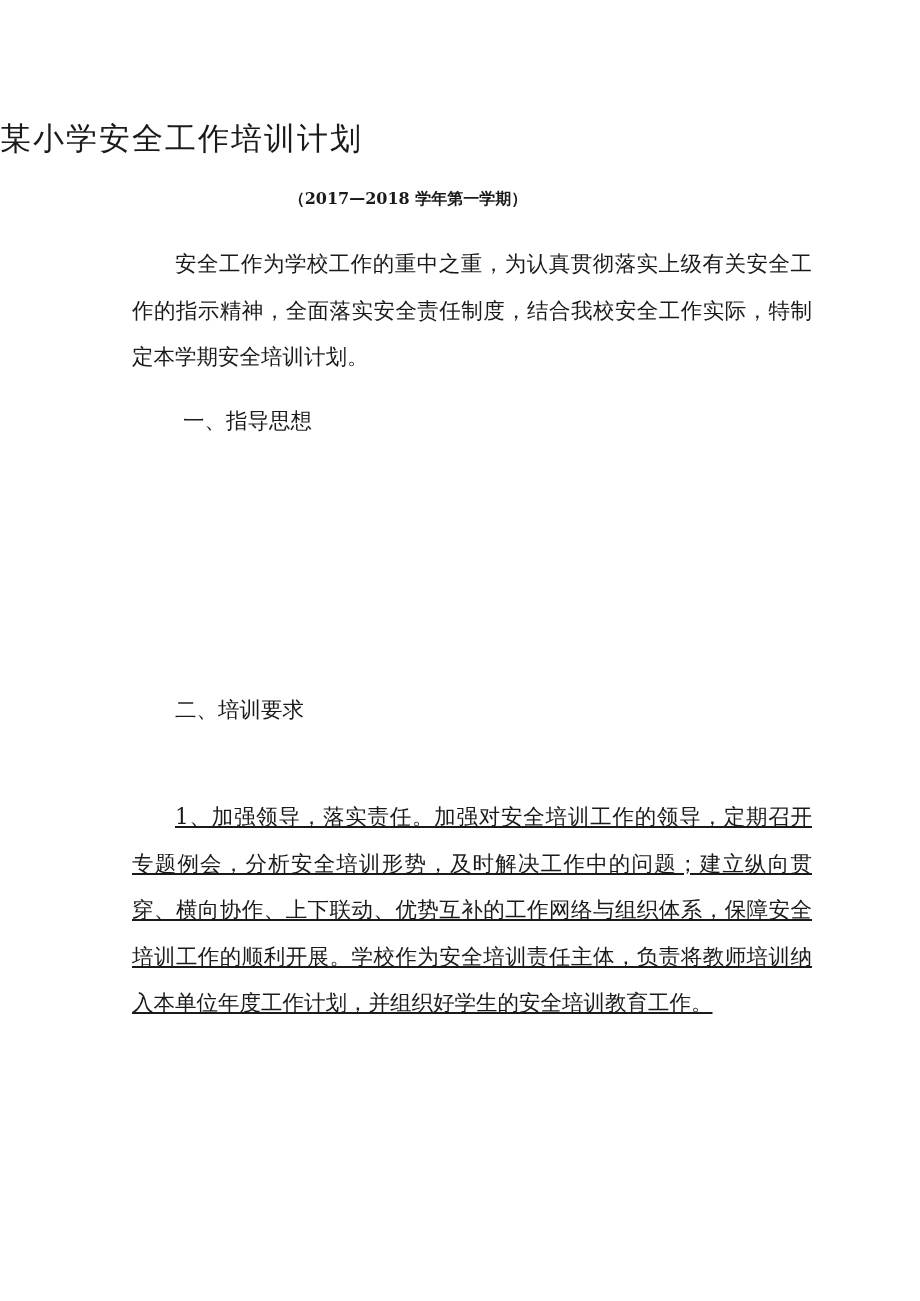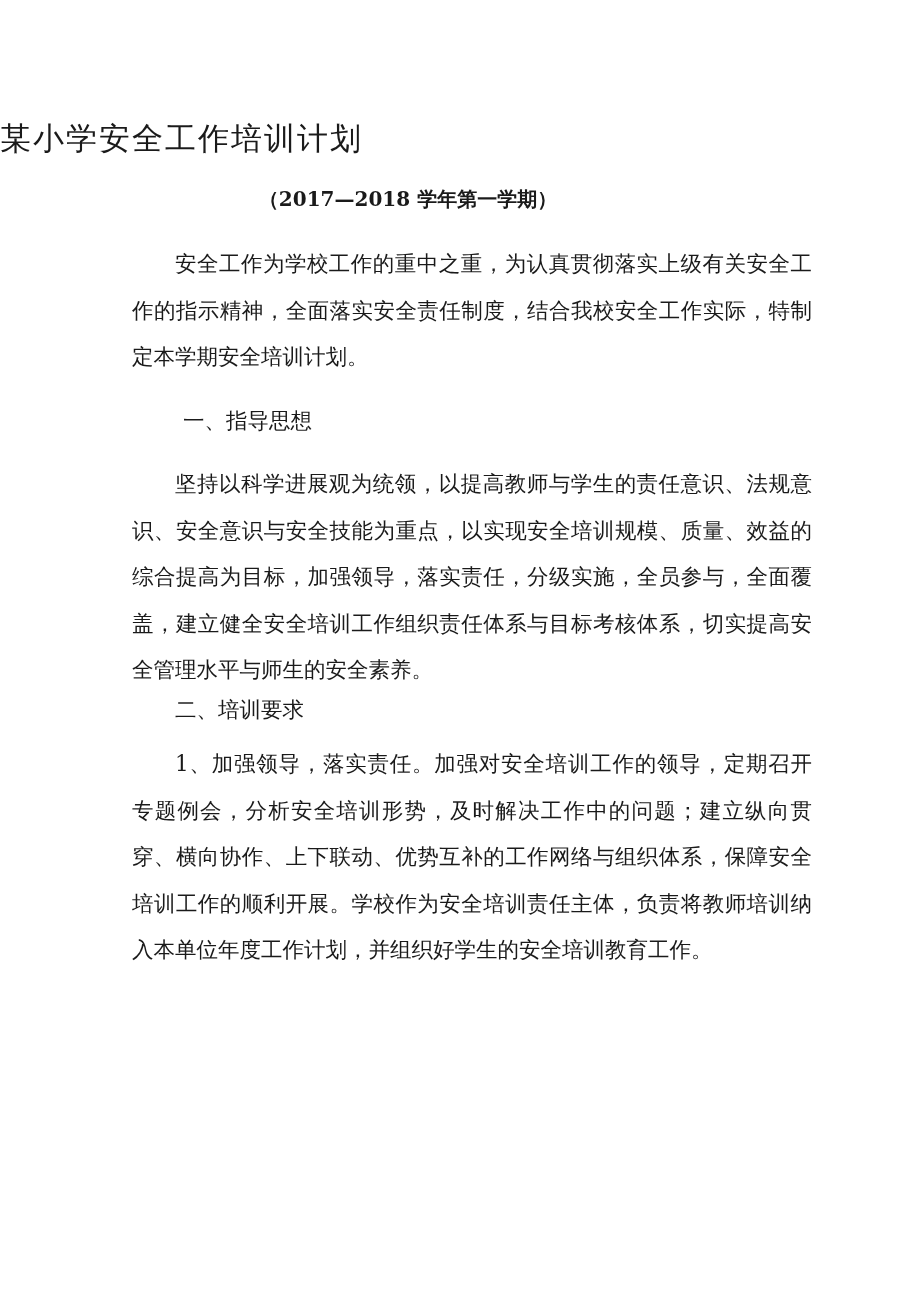--- a/index.html
+++ b/index.html
@@ -2,32 +2,31 @@
 <html><head>
 <meta charset="utf-8">
 <style>
   html, body { margin: 0; padding: 0; background: #ffffff; }
   body { width: 920px; height: 1301px; position: relative; overflow: hidden;
          font-family: "DejaVu Serif", "Liberation Serif", serif; color: #1a1a1a; }
   .page { position: absolute; left: 0; top: 0; width: 920px; height: 1301px; }
   .title { position: absolute; top: 118px; left: 0; width: 920px; 
            font-size: 31px; letter-spacing: 2px; line-height: 40px; }
   .subtitle { position: absolute; top: 184px; left: 0; width: 816px; text-align: center;
-              font-size: 20px; font-weight: bold; line-height: 30px; }
+              font-size: 16px; font-weight: bold; line-height: 30px; }
   .para { position: absolute; left: 132px; width: 680px; font-size: 21.5px;
           line-height: 46.5px; text-align: justify; text-indent: 43px; margin: 0; }
   .heading { position: absolute; left: 175px; font-size: 21.5px; line-height: 30px; margin: 0; }
 </style>
 </head>
 <body>
 
 <div class="page">
   <div class="title">某小学安全工作培训计划</div>
   <div class="subtitle">（2017—2018 学年第一学期）</div>
 
   <p class="para" style="top:241px;font-family:Liberation Serif, serif;">安全工作为学校工作的重中之重，为认真贯彻落实上级有关安全工作的指示精神，全面落实安全责任制度，结合我校安全工作实际，特制定本学期安全培训计划。</p>
 
   <p class="heading" style="top:406px;margin-left:8px;">一、指导思想</p>
-  <p class="para" style="top:461px;">坚持以科学进展观为统领，以提高教师与学生的责任意识、法规意识、安全意识与安全技能为重点，以实现安全培训规模、质量、效益的综合提高为目标，加强领导，落实责任，分级实施，全员参与，全面覆盖，建立健全安全培训工作组织责任体系与目标考核体系，切实提高安全管理水平与师生的安全素养。</p>
 
   <p class="heading" style="top:695px;text-align:right;">二、培训要求</p>
-  <p class="para" style="top:741px;">1、加强领导，落实责任。加强对安全培训工作的领导，定期召开专题例会，分析安全培训形势，及时解决工作中的问题；建立纵向贯穿、横向协作、上下联动、优势互补的工作网络与组织体系，保障安全培训工作的顺利开展。学校作为安全培训责任主体，负责将教师培训纳入本单位年度工作计划，并组织好学生的安全培训教育工作。</p>
+  <p class="para" style="top:794px;text-decoration:underline;">1、加强领导，落实责任。加强对安全培训工作的领导，定期召开专题例会，分析安全培训形势，及时解决工作中的问题；建立纵向贯穿、横向协作、上下联动、优势互补的工作网络与组织体系，保障安全培训工作的顺利开展。学校作为安全培训责任主体，负责将教师培训纳入本单位年度工作计划，并组织好学生的安全培训教育工作。</p>
 </div>
 
 </body></html>

